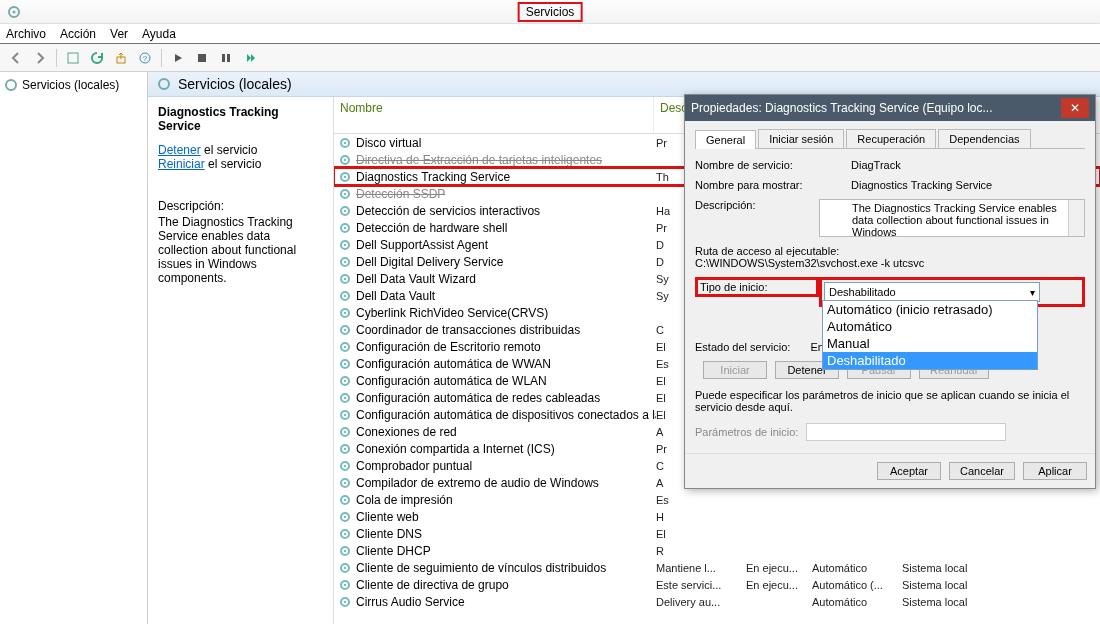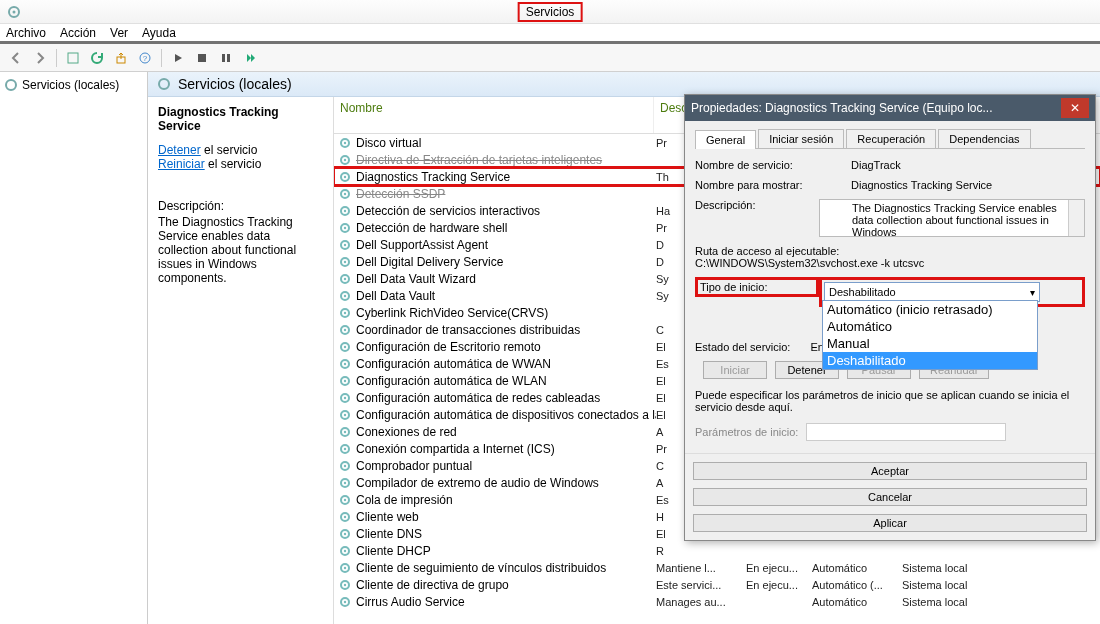--- a/index.html
+++ b/index.html
@@ -1,21 +1,21 @@
 <!DOCTYPE html>
 <html><head>
 <meta charset="utf-8">
 <style>
   * { box-sizing: border-box; font-family: "Segoe UI", Tahoma, sans-serif; }
   body { margin:0; width:1100px; height:624px; background:#fff; overflow:hidden; font-size:12px; color:#000; position:relative; }
   .titlebar { height:24px; background:linear-gradient(#fdfdfd,#f3f3f3); display:flex; align-items:center; padding:0 6px; border-bottom:1px solid #e0e0e0;}
   .titlebar .gear { width:16px;height:16px;margin-right:6px; }
   .titlebar .title-center { position:absolute; left:50%; transform:translateX(-50%); }
   .red-box { border:2px solid #d11; padding:1px 6px; }
-  .menubar { height:20px; display:flex; gap:14px; align-items:center; padding:0 6px; background:#fff; border-bottom:3px solid #737373;}
+  .menubar { height:20px; display:flex; gap:14px; align-items:center; padding:0 6px; background:#fff; border-bottom:1px solid #737373;}
   .toolbar { height:28px; display:flex; align-items:center; gap:4px; padding:0 6px; background:#f7f7f7; border-bottom:1px solid #d0d0d0;}
   .tool { width:20px;height:20px;display:flex;align-items:center;justify-content:center;border:1px solid transparent;border-radius:2px;cursor:pointer;}
   .sep { width:1px;height:18px;background:#ccc;margin:0 2px;}
   .main { display:flex; height:calc(624px - 24px - 20px - 28px); }
   .left-pane { width:148px; border-right:1px solid #ccc; padding:4px;}
   .left-pane .node { display:flex;align-items:center;gap:4px; padding:2px 0;}
   .center-pane { flex:1; display:flex; flex-direction:column; }
   .center-header { background:linear-gradient(#eaf3fb,#dbe9f7); padding:4px 8px; font-size:14px; border-bottom:1px solid #c4d6e8; display:flex;align-items:center;gap:6px;}
   .center-split { flex:1; display:flex; }
   .panel { width:186px; border-right:1px solid #ddd; padding:8px 10px;}
@@ -63,21 +63,21 @@
   .dropdown { position:absolute; left:0; top:20px; width:216px; border:1px solid #7a9ecb; background:#fff; z-index:5;}
   .dropdown div { padding:1px 4px; font-size:13px;}
   .dropdown .sel { background:#3399ff; color:#fff;}
   .btn { border:1px solid #adadad; background:#e8e8e8; padding:2px 10px; font-size:11px; min-width:64px; text-align:center;}
   .btn.ghost { color:#9a9a9a;}
   .state-row { display:flex; align-items:center; gap:20px; margin:34px 0 8px 0; font-size:11px;}
   .ctl-btns { display:flex; gap:8px; margin-bottom:10px;margin-left:8px;}
   .note { font-size:11px; margin:8px 0 10px 0;}
   .param-row { display:flex; align-items:center; gap:8px; font-size:11px; color:#888;}
   .param-row input { border:1px solid #ccc; height:18px; width:200px; background:#fff;}
-  .dlg-foot { display:flex; justify-content:flex-end; gap:8px; padding:8px; border-top:1px solid #ddd; background:#f0f0f0;flex-direction:column;}
+  .dlg-foot { display:flex; justify-content:flex-end; gap:8px; padding:8px; border-top:1px solid #ddd; background:#f0f0f0;}
   svg { display:block;}
   .red-outline { border:3px solid #d11; }
   .tipo-red { border:3px solid #d11; padding:1px 4px 1px 2px;}
 </style>
 </head>
 <body>
 
 <div class="titlebar">
   <span class="gear">
     <svg viewBox="0 0 16 16">
@@ -520,21 +520,21 @@
             </div>
             <div class="svc-row">
               <span class="gear-sm">
                 <svg viewBox="0 0 14 14">
                   <circle cx="7" cy="7" r="4" fill="none" stroke="#7bb" stroke-width="2"></circle>
                   <circle cx="7" cy="7" r="1.2" fill="#7bb"></circle>
                 </svg>
               </span>
               <span class="nm">Cirrus Audio Service</span>
               <span class="extra">
-                <span class="d">Manages au...</span>
+                <span class="d">Delivery au...</span>
                 <span class="s"></span>
                 <span class="t">Automático</span>
                 <span class="l">Sistema local</span>
               </span>
             </div>
           </div>
       </div>
     </div>
   </div>
 </div>

